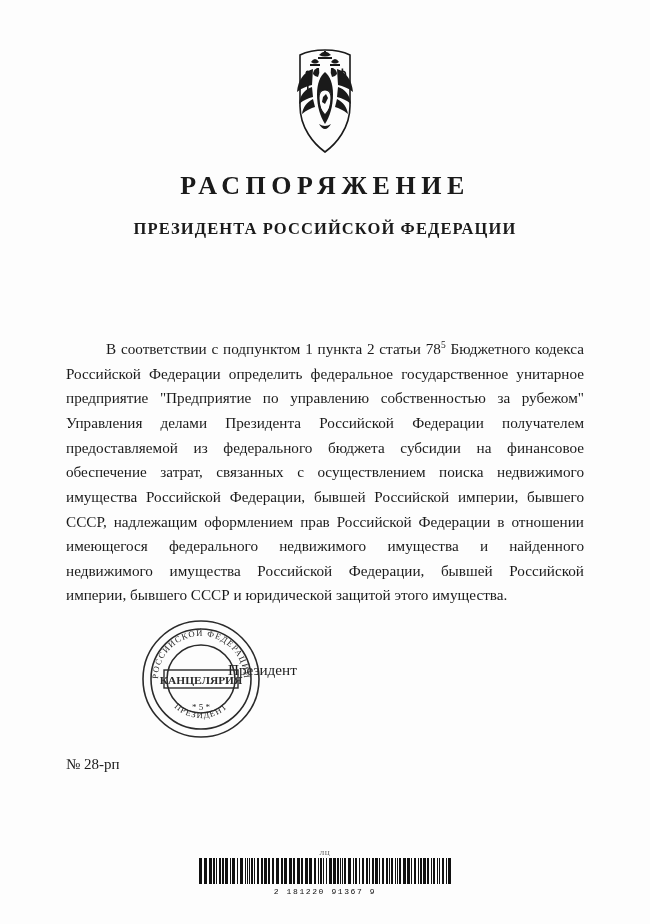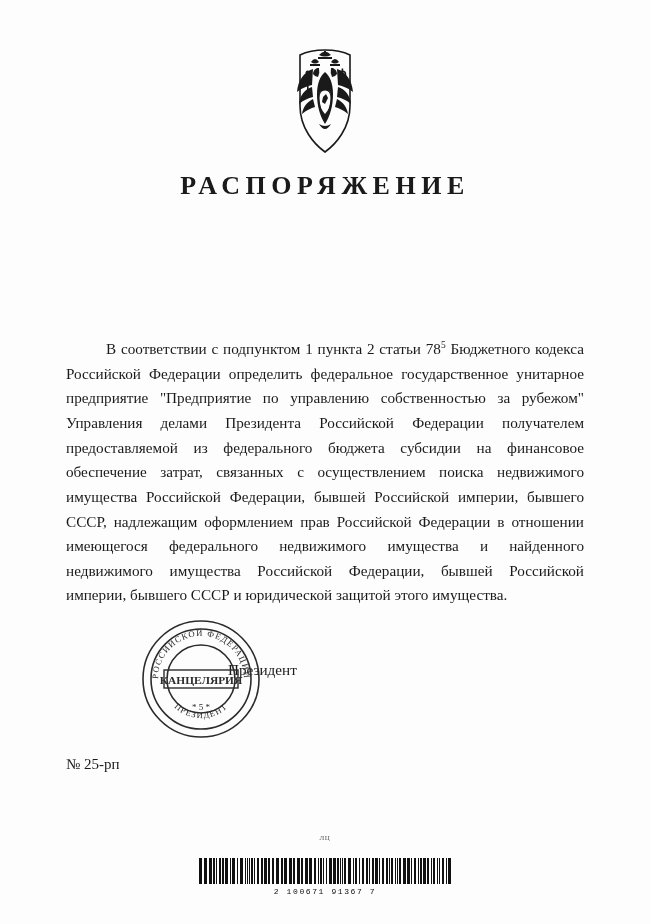--- a/index.html
+++ b/index.html
@@ -119,21 +119,21 @@
     left: 0;
     right: 0;
     display: flex;
     flex-direction: column;
     align-items: center;
   }
   .barcode-mark {
     font-size: 7px;
     letter-spacing: .5px;
     color: #555;
-    margin-bottom: 16px;
+    margin-bottom: 1px;
   }
   .barcode-bars {
     display: flex;
     align-items: flex-end;
     height: 26px;
   }
   .barcode-bars i {
     display: block;
     background: #111;
     height: 100%;
@@ -185,20 +185,21 @@
         <circle cx="56.4" cy="28.5" r="3.2" fill="none" stroke="#1a1a1a" stroke-width="1.4"></circle>
         <rect x="55.6" y="22.5" width="1.6" height="4"></rect>
 
         <path d="M33 78 q6 10 12 0 q-6 4 -12 0 Z"></path>
       </g>
     </svg>
   </div>
 
   <div class="title-block">
     <div class="doc-title">РАСПОРЯЖЕНИЕ</div>
+    <div class="doc-subtitle">ПРЕЗИДЕНТА РОССИЙСКОЙ ФЕДЕРАЦИИ</div>
   </div>
 
   <div class="body-block">
     <p class="body-paragraph"><span>В соответствии с подпунктом 1 пункта 2 статьи 78</span><sup>5</sup><span> Бюджетного кодекса Российской Федерации определить федеральное государственное унитарное предприятие "Предприятие по управлению собственностью за рубежом" Управления делами Президента Российской Федерации получателем предоставляемой из федерального бюджета субсидии на финансовое обеспечение затрат, связанных с осуществлением поиска недвижимого имущества Российской Федерации, бывшей Российской империи, бывшего СССР, надлежащим оформлением прав Российской Федерации в отношении имеющегося федерального недвижимого имущества и найденного недвижимого имущества Российской Федерации, бывшей Российской империи, бывшего СССР и юридической защитой этого имущества.</span></p>
   </div>
 
   <div class="sign-block">
     <div class="sign-line">Президент</div>
   </div>
 
@@ -217,21 +218,21 @@
     </text>
     <text font-family="Liberation Serif, serif" font-size="8.6" letter-spacing="1.1" fill="#2b2b2b">
       <textPath href="#arcBottom" startOffset="50%" text-anchor="middle">ПРЕЗИДЕНТ</textPath>
     </text>
     <rect x="24" y="52" width="74" height="18" fill="none" stroke="#2b2b2b" stroke-width="1.4"></rect>
     <text x="61" y="65.5" text-anchor="middle" font-family="Liberation Serif, serif" font-size="11.4" font-weight="bold" fill="#2b2b2b">КАНЦЕЛЯРИЯ</text>
     <text x="61" y="92" text-anchor="middle" font-family="Liberation Serif, serif" font-size="9" fill="#2b2b2b">* 5 *</text>
   </svg>
 
   <div class="date-block">
-    <div>№ 25-рп</div>
+    <div>№ 28-рп</div>
   </div>
 
   <div class="barcode-block">
     <div class="barcode-mark">ЛЦ</div>
     <div class="barcode-bars" id="bars">
         <i style="width: 3px; margin-right: 2px;"></i>
         <i style="width: 3px; margin-right: 2px;"></i>
         <i style="width: 3px; margin-right: 1px;"></i>
         <i style="width: 2px; margin-right: 1px;"></i>
         <i style="width: 1px; margin-right: 2px;"></i>
@@ -298,16 +299,16 @@
         <i style="width: 3px; margin-right: 1px;"></i>
         <i style="width: 2px; margin-right: 2px;"></i>
         <i style="width: 1px; margin-right: 1px;"></i>
         <i style="width: 2px; margin-right: 2px;"></i>
         <i style="width: 1px; margin-right: 1px;"></i>
         <i style="width: 1px; margin-right: 2px;"></i>
         <i style="width: 2px; margin-right: 2px;"></i>
         <i style="width: 1px; margin-right: 1px;"></i>
         <i style="width: 3px; margin-right: 1px;"></i>
       </div>
-    <div class="barcode-digits">2 100671 91367  7</div>
+    <div class="barcode-digits">2 181220 91367  9</div>
   </div>
 
 </div>
 
 </body></html>

